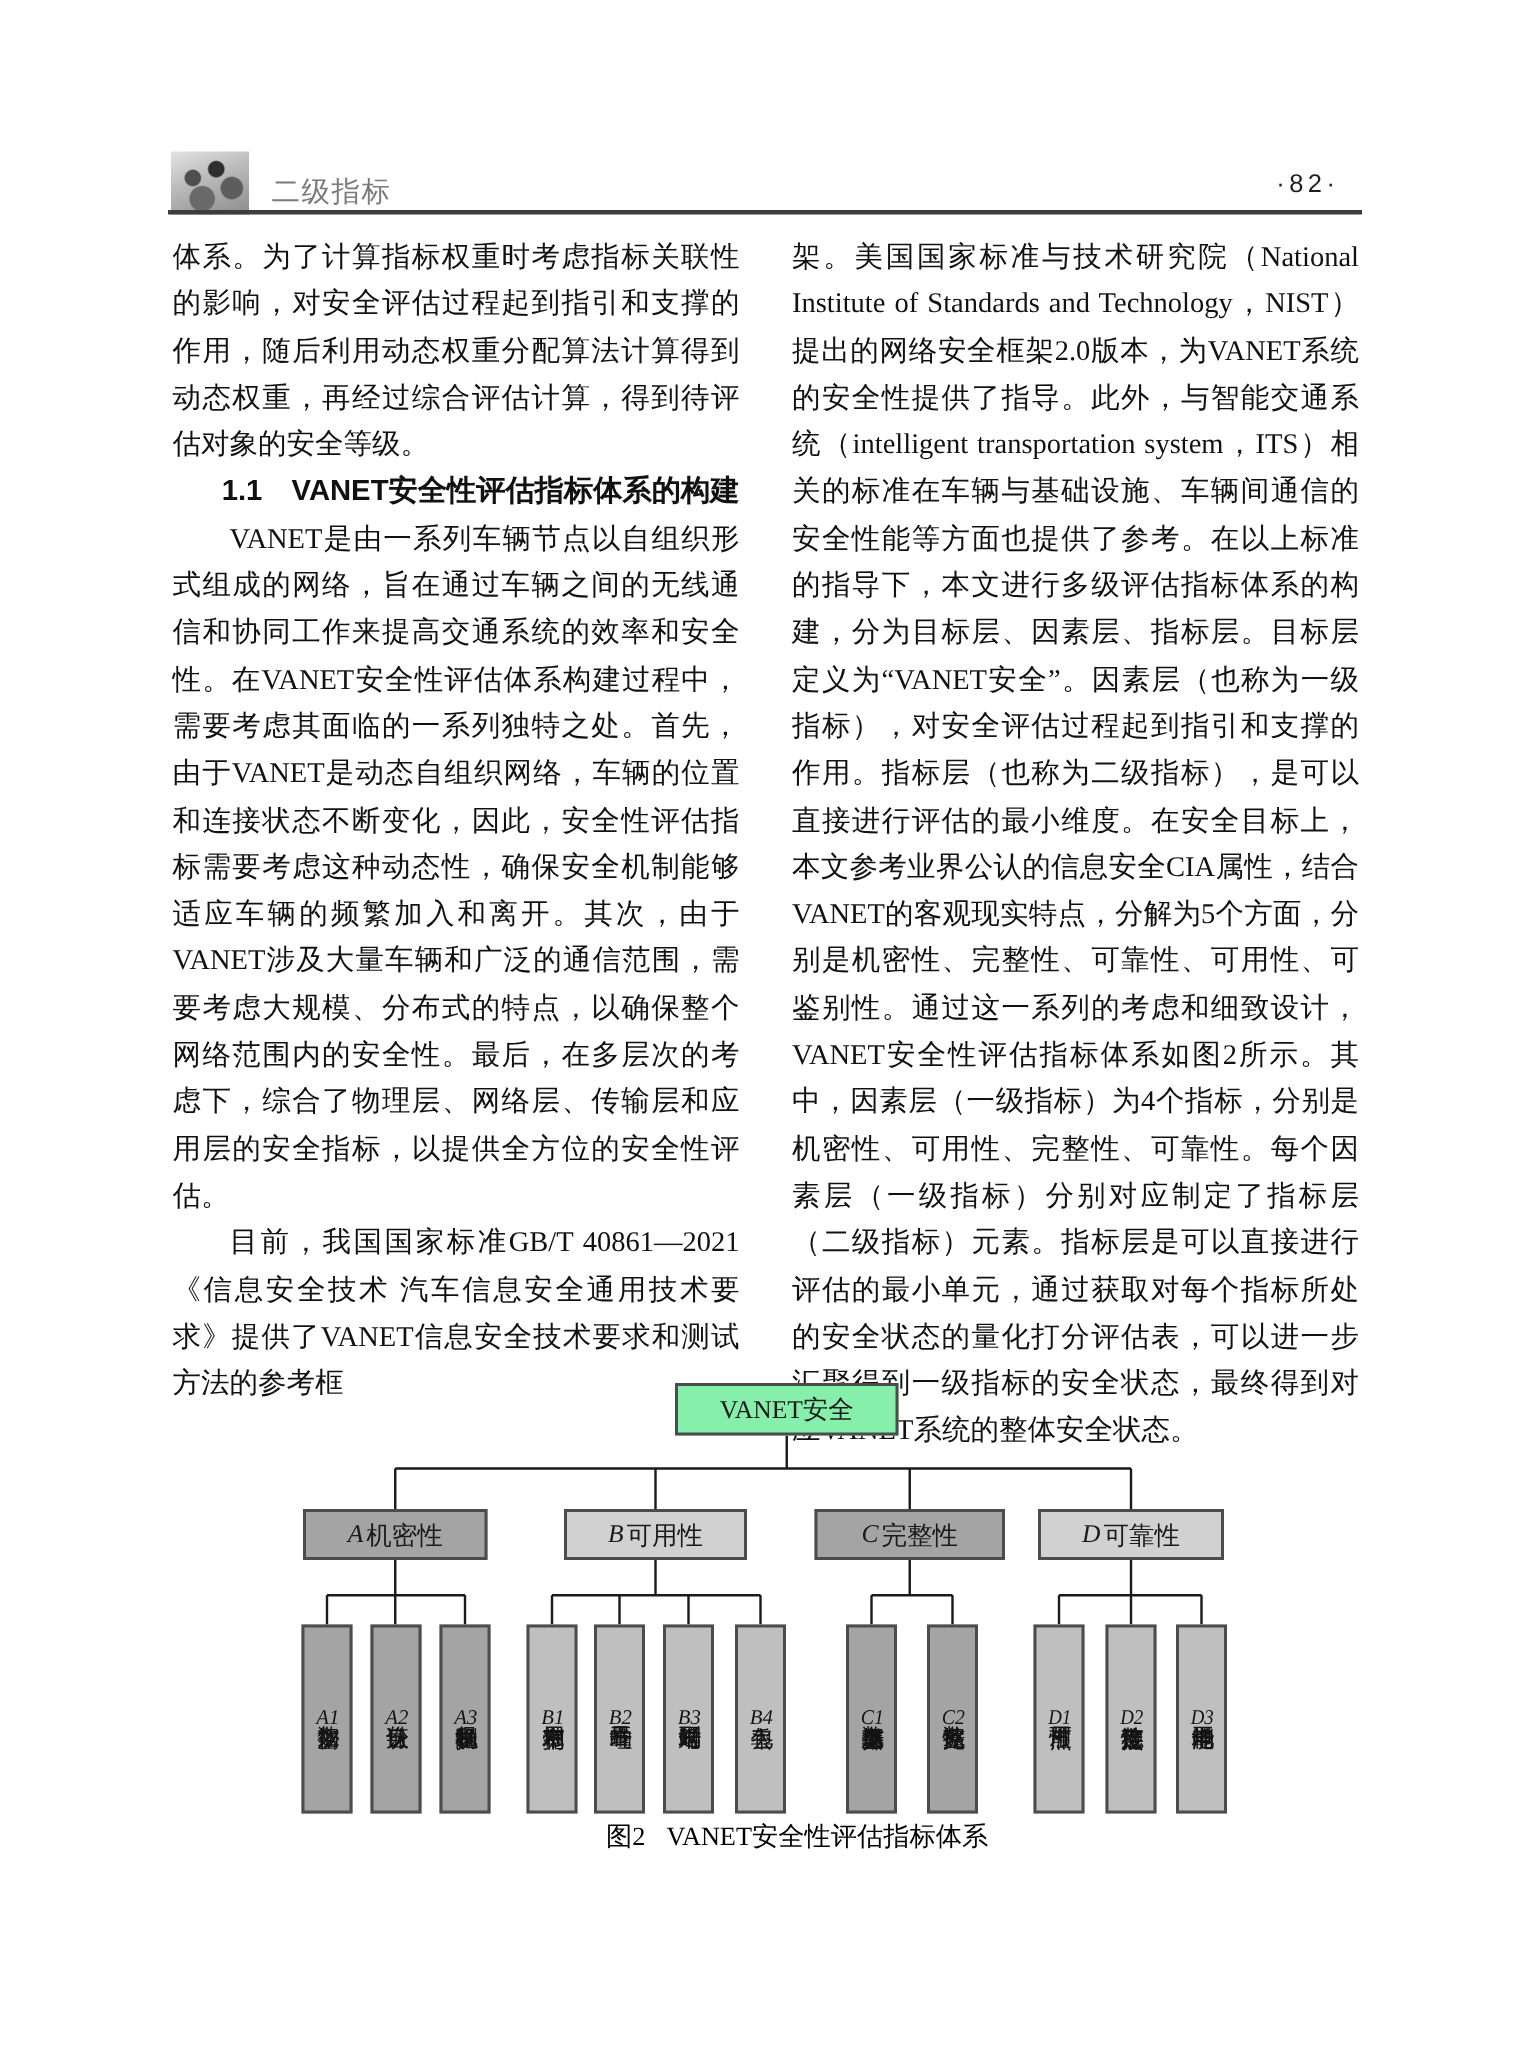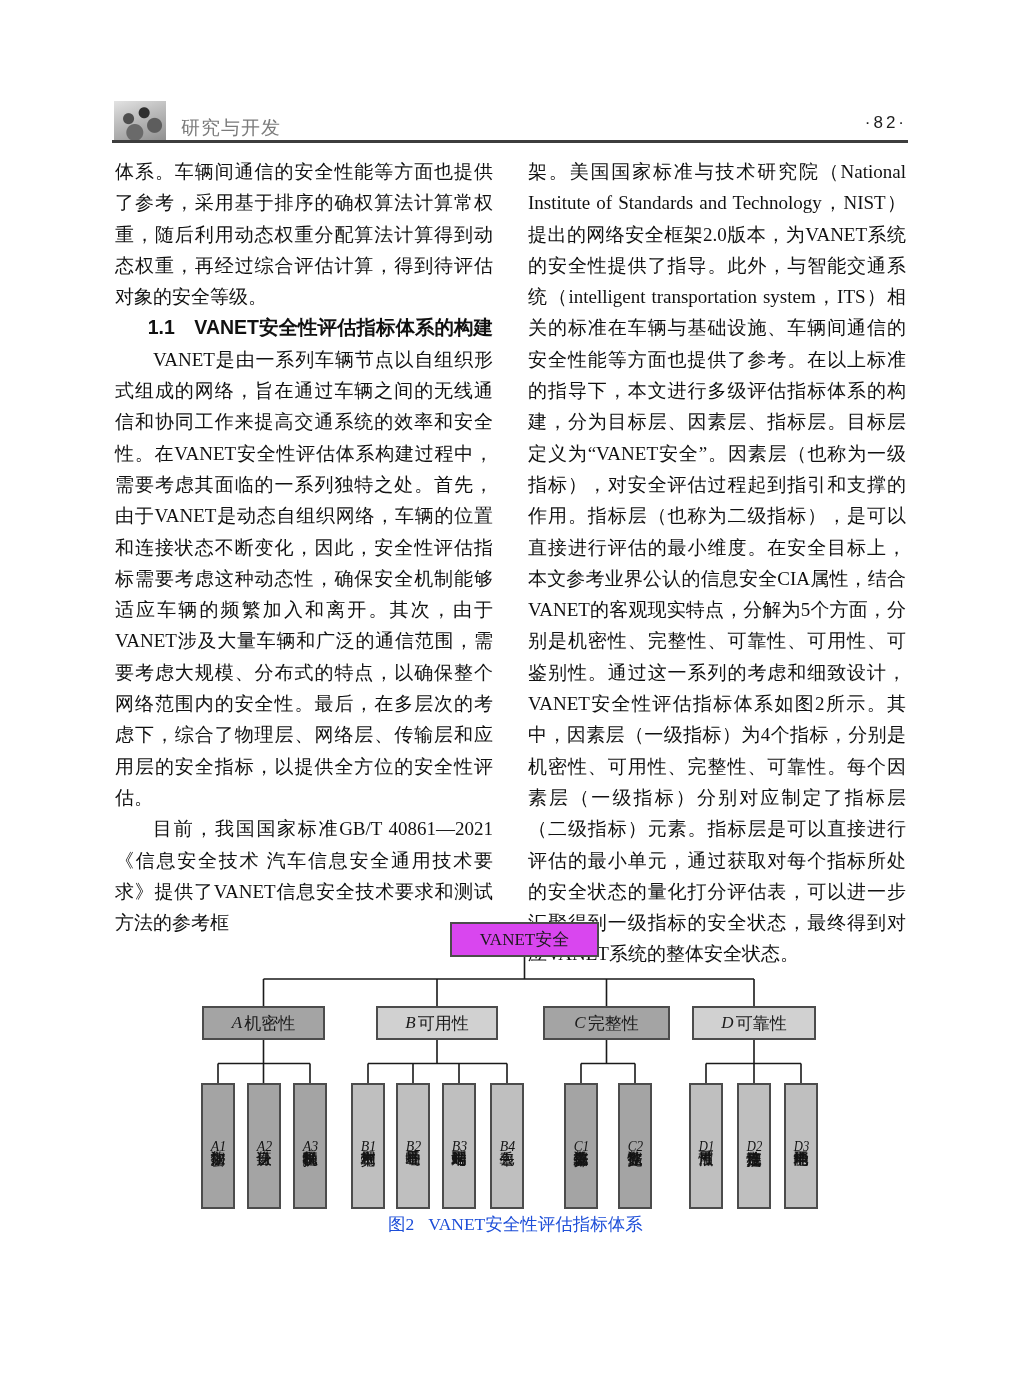--- a/index.html
+++ b/index.html
@@ -16,21 +16,21 @@
       radial-gradient(circle at 58% 28%, #2f2f2f 0 5px, rgba(0,0,0,0) 6px),
       radial-gradient(circle at 78% 58%, #5d5d5d 0 7px, rgba(0,0,0,0) 8px),
       radial-gradient(circle at 40% 75%, #6a6a6a 0 8px, rgba(0,0,0,0) 9px),
       linear-gradient(160deg,#e3e3e3 0%,#bdbdbd 40%,#8c8c8c 100%);
   }
   .hdr-title{
     position:absolute;left:181px;top:115px;font-size:19px;color:#7b7b7b;
     font-family:"Liberation Sans","DejaVu Sans",sans-serif;letter-spacing:1px;
   }
   .hdr-page{
-    position:absolute;right:113px;top:113px;font-size:17px;color:#1d1d1d;letter-spacing:3px;
+    position:absolute;right:127px;top:113px;font-size:17px;color:#1d1d1d;letter-spacing:3px;
     font-family:"Liberation Sans","DejaVu Sans",sans-serif;
   }
   .hdr-rule{position:absolute;left:112px;top:140px;width:796px;height:3px;background:#3d3d3d}
   
   .col{
     position:absolute;top:156px;width:378px;
     font-size:19px;line-height:31.3px;text-align:justify;
   }
   .col-left{left:115px}
   .col-right{left:528px}
@@ -44,48 +44,48 @@
     margin:0;padding:0;font-size:19px;font-weight:normal;font-style:italic;
     line-height:31.3px;text-align:left;
   }
   
   .fig-svg{position:absolute;left:0;top:0;pointer-events:none}
   .node{
     position:absolute;box-sizing:border-box;border:2px solid #4c4c4c;
     display:flex;align-items:center;justify-content:center;
     font-size:17px;color:#1a1a1a;
   }
-  .root-box{background:#d946ef}
+  .root-box{background:#86efac}
   .node.dark{background:#a4a4a4}
   .node.light{background:#d1d1d1}
   .node .ltr{font-style:italic;margin-right:2px}
   .leaf{
     position:absolute;box-sizing:border-box;width:34px;height:126px;
     border:2px solid #4c4c4c;
     writing-mode:vertical-rl;text-orientation:upright;
     text-align:center;line-height:30px;font-size:15px;color:#141414;
   }
   .leaf.dark{background:#a4a4a4}
   .leaf.light{background:#bfbfbf}
   .leaf .code{text-combine-upright:all;font-style:italic;font-size:14px}
   .fig-caption{
-    position:absolute;left:388px;top:1212px;font-size:17.5px;color:#1d4ed8;white-space:nowrap;
+    position:absolute;left:404px;top:1212px;font-size:17.5px;color:#000000;white-space:nowrap;
   }
   .fig-caption .cap-label{margin-right:14px}
 </style>
 </head>
 <body>
 
 <div class="hdr-logo"></div>
-<div class="hdr-title">研究与开发</div>
+<div class="hdr-title">二级指标</div>
 <div class="hdr-page">·82·</div>
 <div class="hdr-rule"></div>
 
 <div class="col col-left">
-  <p class="body-p">体系。车辆间通信的安全性能等方面也提供了参考，采用基于排序的确权算法计算常权重，随后利用动态权重分配算法计算得到动态权重，再经过综合评估计算，得到待评估对象的安全等级。</p>
+  <p class="body-p">体系。为了计算指标权重时考虑指标关联性的影响，对安全评估过程起到指引和支撑的作用，随后利用动态权重分配算法计算得到动态权重，再经过综合评估计算，得到待评估对象的安全等级。</p>
   <h2 class="h-sans">1.1　VANET安全性评估指标体系的构建</h2>
   <p class="body-p indent">VANET是由一系列车辆节点以自组织形式组成的网络，旨在通过车辆之间的无线通信和协同工作来提高交通系统的效率和安全性。在VANET安全性评估体系构建过程中，需要考虑其面临的一系列独特之处。首先，由于VANET是动态自组织网络，车辆的位置和连接状态不断变化，因此，安全性评估指标需要考虑这种动态性，确保安全机制能够适应车辆的频繁加入和离开。其次，由于VANET涉及大量车辆和广泛的通信范围，需要考虑大规模、分布式的特点，以确保整个网络范围内的安全性。最后，在多层次的考虑下，综合了物理层、网络层、传输层和应用层的安全指标，以提供全方位的安全性评估。</p>
   <p class="body-p indent">目前，我国国家标准GB/T 40861—2021《信息安全技术 汽车信息安全通用技术要求》提供了VANET信息安全技术要求和测试方法的参考框</p>
 </div>
 
 <div class="col col-right">
   <p class="body-p">架。美国国家标准与技术研究院（National Institute of Standards and Technology，NIST）提出的网络安全框架2.0版本，为VANET系统的安全性提供了指导。此外，与智能交通系统（intelligent transportation system，ITS）相关的标准在车辆与基础设施、车辆间通信的安全性能等方面也提供了参考。在以上标准的指导下，本文进行多级评估指标体系的构建，分为目标层、因素层、指标层。目标层定义为“VANET安全”。因素层（也称为一级指标），对安全评估过程起到指引和支撑的作用。指标层（也称为二级指标），是可以直接进行评估的最小维度。在安全目标上，本文参考业界公认的信息安全CIA属性，结合VANET的客观现实特点，分解为5个方面，分别是机密性、完整性、可靠性、可用性、可鉴别性。通过这一系列的考虑和细致设计，VANET安全性评估指标体系如图2所示。其中，因素层（一级指标）为4个指标，分别是机密性、可用性、完整性、可靠性。每个因素层（一级指标）分别对应制定了指标层（二级指标）元素。指标层是可以直接进行评估的最小单元，通过获取对每个指标所处的安全状态的量化打分评估表，可以进一步汇聚得到一级指标的安全状态，最终得到对应VANET系统的整体安全状态。</p>
 </div>
 
 <svg class="fig-svg" width="1020" height="1375" viewBox="0 0 1020 1375">

